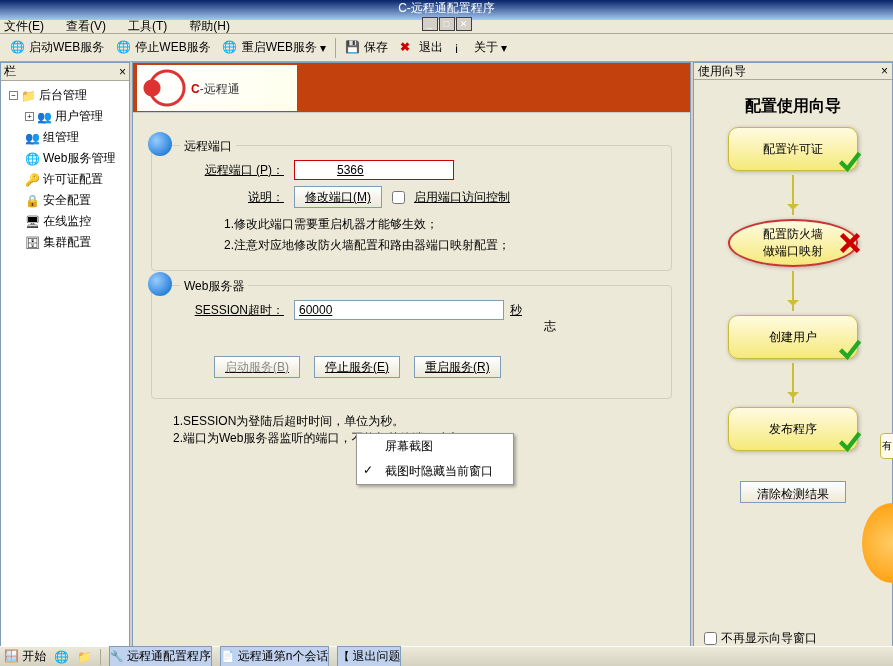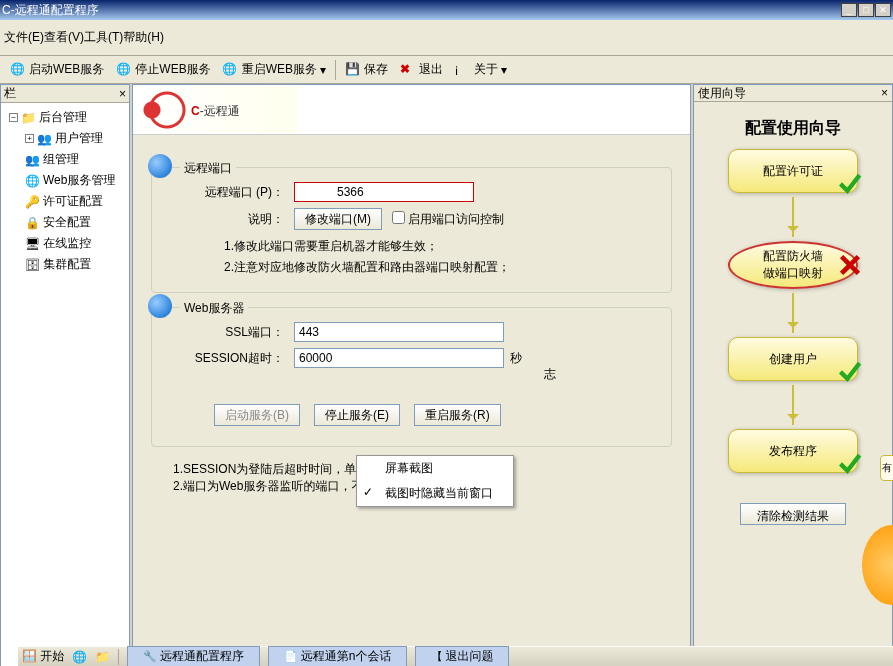--- a/index.html
+++ b/index.html
@@ -1,42 +1,42 @@
 <!DOCTYPE html>
 <html><head>
 <meta charset="utf-8">
 <style>
 * { box-sizing: border-box; margin: 0; padding: 0; font-family: "Microsoft YaHei", "SimSun", sans-serif; font-size: 12px; }
 body { background: #d4d0c8; width: 893px; height: 666px; overflow: hidden; position: relative; }
-.titlebar { background: linear-gradient(#08246b, #a6caf0); color: #fff; height: 20px; display: flex; align-items: center; justify-content: space-between; padding: 0 2px; }
+.titlebar { background: linear-gradient(#08246b, #a6caf0); color: #fff; height: 20px; display: flex; align-items: center; justify-content: space-between; padding: 0 2px; flex-direction: column; }
 .titlebar-buttons { display: flex; gap: 1px; }
 .tb-btn { width: 16px; height: 14px; background: #d4d0c8; border: 1px solid #404040; display: flex; align-items: center; justify-content: center; font-size: 9px; cursor: pointer; }
-.menubar { background: #ece9d8; height: 36px; display: flex; align-items: center; padding: 0 4px; gap: 0; border-bottom: 1px solid #aca899; }
+.menubar { background: #ece9d8; height: 14px; display: flex; align-items: center; padding: 0 4px; gap: 22px; border-bottom: 1px solid #aca899; }
 .menubar span { cursor: pointer; }
 .toolbar { background: #ece9d8; height: 28px; display: flex; align-items: center; padding: 0 4px; border-bottom: 1px solid #aca899; }
 .toolbar-item { display: flex; align-items: center; gap: 3px; padding: 0 6px; cursor: pointer; height: 24px; }
 .tb-sep { width: 1px; height: 20px; background: #aca899; margin: 0 3px; }
 .ico { width: 16px; height: 16px; display: inline-block; }
 .main { display: flex; height: 596px; }
 .leftpanel { width: 130px; background: #fff; border: 1px solid #7f9db9; }
 .lp-header { background: #ece9d8; height: 18px; border-bottom: 1px solid #aca899; display: flex; align-items: center; justify-content: space-between; padding: 0 3px; font-size: 11px; }
 .tree { padding: 4px 2px; }
 .tree-item { display: flex; align-items: center; gap: 3px; padding: 2px 0 2px 6px; cursor: pointer; white-space: nowrap; }
 .tree-item.child { padding-left: 22px; }
 .expander { width: 9px; height: 9px; border: 1px solid #808080; display: inline-flex; align-items: center; justify-content: center; font-size: 8px; line-height: 1; background: #fff; color: #000; }
 .centerpanel { flex: 1; background: #ece9d8; border: 1px solid #7f9db9; position: relative; margin-left: 2px; }
-.logo-area { height: 50px; background: #ffffff; display: flex; align-items: center; padding-left: 4px; border-bottom: 1px solid #ccc; }
+.logo-area { height: 50px; background: #c2410c; display: flex; align-items: center; padding-left: 4px; border-bottom: 1px solid #ccc; }
 .logo-swirl { width: 160px; height: 46px; background: linear-gradient(90deg, #fff, #ffe); position: relative; display: flex; align-items: center; }
 .swirl { width: 50px; height: 40px; background: radial-gradient(circle at 30% 50%, #d33, #d33 8px, transparent 9px), radial-gradient(circle at 60% 50%, transparent 15px, #d33 16px, #d33 18px, transparent 19px); border-radius: 50%; }
 .logo-text { font-size: 18px; color: #333; margin-left: 4px; }
 .logo-c { color: #c00; font-weight: bold; }
 .fieldset { border: 1px solid #d0d0bf; border-radius: 4px; margin: 14px 18px; padding: 8px 12px 14px; position: relative; }
 .fs-legend { position: absolute; top: -8px; left: 28px; background: #ece9d8; padding: 0 4px; display: flex; align-items: center; gap: 4px; }
 .fs-icon { width: 24px; height: 24px; border-radius: 50%; background: radial-gradient(circle at 35% 35%, #9cf, #06c); position: absolute; left: -4px; top: -14px; }
-.form-row { display: flex; align-items: center; margin: 6px 0; }
+.form-row { display: flex; align-items: center; margin: 6px 0; text-decoration: underline; }
 .form-label { width: 120px; text-align: right; margin-right: 10px; }
 input[type=text] { border: 1px solid #7f9db9; height: 20px; padding: 0 4px; background: #fff; }
 input.highlighted { border: 1px solid #c00; }
 .btn { background: linear-gradient(#fff, #ece9d8); border: 1px solid #7f9db9; padding: 2px 10px; cursor: pointer; height: 22px; }
 .btn:disabled { color: #888; }
 .note-text { margin-left: 60px; padding: 2px 0; }
 .context-menu { position: absolute; left: 223px; top: 370px; background: #fff; border: 1px solid #979797; box-shadow: 2px 2px 3px rgba(0,0,0,0.3); z-index: 100; }
 .cm-item { padding: 4px 20px 4px 28px; cursor: pointer; position: relative; }
 .cm-check { position: absolute; left: 6px; top: 4px; }
 .rightpanel { width: 200px; background: #ece9d8; border: 1px solid #7f9db9; margin-left: 2px; position: relative; }
@@ -44,22 +44,22 @@
 .rp-x { cursor: pointer; font-family: Marlett, sans-serif; }
 .wizard-title { text-align: center; font-size: 16px; font-weight: bold; padding: 16px 0 10px; }
 .wiz-step { width: 130px; height: 44px; margin: 0 auto; background: linear-gradient(#fffbe0, #f5e97a); border: 1px solid #c9b93a; border-radius: 10px; display: flex; align-items: center; justify-content: center; position: relative; box-shadow: 1px 1px 4px rgba(0,0,0,0.25); cursor: pointer; }
 .wiz-step.oval { border-radius: 50% / 50%; border: 2px solid #c33; height: 48px; }
 .wiz-check { position: absolute; right: -6px; bottom: -4px; width: 26px; height: 26px; }
 .wiz-x { position: absolute; right: -8px; top: 8px; width: 28px; height: 28px; }
 .wiz-arrow { width: 2px; height: 40px; background: #cbbf3a; margin: 4px auto; position: relative; }
 .wiz-arrow::after { content: ''; position: absolute; bottom: -1px; left: -5px; border: 6px solid transparent; border-top-color: #cbbf3a; }
 .clear-btn { display: block; margin: 30px auto 0; padding: 4px 16px; }
 .noshow { position: absolute; bottom: 10px; left: 10px; display: flex; align-items: center; gap: 4px; }
-.taskbar { position: absolute; bottom: 0; left: 18px; right: 0; height: 20px; background: linear-gradient(#ece9d8, #d6d2c2); border-top: 1px solid #fff; display: flex; align-items: center; padding: 0 4px; gap: 8px; }
-.task-item { background: #c1d2ee; border: 1px solid #7f9db9; padding: 1px 15px; font-size: 11px; cursor: pointer; }
+.taskbar { position: absolute; bottom: 0; left: 0; right: 0; height: 20px; background: linear-gradient(#ece9d8, #d6d2c2); border-top: 1px solid #fff; display: flex; align-items: center; padding: 0 4px; gap: 8px; }
+.task-item { background: #c1d2ee; border: 1px solid #7f9db9; padding: 1px 0; font-size: 11px; cursor: pointer; }
 .blob { position: absolute; right: -30px; top: 440px; width: 60px; height: 80px; background: radial-gradient(circle, #fc6, #f90); border-radius: 50%; }
 .side-tab { position: absolute; right: -2px; top: 370px; width: 14px; height: 26px; background: #fffbea; border: 1px solid #c9b93a; border-radius: 4px 0 0 4px; font-size: 10px; display: flex; align-items: center; justify-content: center; }
 svg.check-mark { fill: none; stroke: #2a2; stroke-width: 5; }
 svg.x-mark { fill: none; stroke: #c00; stroke-width: 5; }
 </style>
 </head>
 <body>
 
 <div class="titlebar">
   <span>C-远程通配置程序</span>
@@ -158,41 +158,37 @@
         <div class="swirl"></div>
         <span class="logo-text"><span class="logo-c">C</span><span>-远程通</span></span>
       </div>
     </div>
 
     <div class="fieldset" style="margin-top:32px">
       <div class="fs-icon"></div>
       <div class="fs-legend">远程端口</div>
       <div class="form-row">
         <span class="form-label">远程端口 (P)：</span>
-        <input type="text" class="highlighted" style="width: 180px; padding-left: 42px;" value="5366">
+        <input type="text" class="highlighted" style="width: 160px; padding-left: 42px;" value="5366">
       </div>
       <div class="form-row">
         <span class="form-label">说明：</span>
         <button class="btn">修改端口(M)</button>
-        <label style="margin-left:10px;display:flex;align-items:flex-start;gap:3px">
+        <label style="margin-left:10px;display:flex;align-items:center;gap:9px">
           <input type="checkbox" style="">
           <span>启用端口访问控制</span>
         </label>
       </div>
       <div class="note-text">1.修改此端口需要重启机器才能够生效；</div>
       <div class="note-text">2.注意对应地修改防火墙配置和路由器端口映射配置；</div>
     </div>
 
     <div class="fieldset">
       <div class="fs-icon"></div>
       <div class="fs-legend">Web服务器</div>
-      <div class="form-row">
-        <span class="form-label">SSL端口：</span>
-        <input type="text" style="width: 210px;" value="443">
-      </div>
       <div class="form-row">
         <span class="form-label">SESSION超时：</span>
         <input type="text" style="width: 210px;" value="60000">
         <span style="margin-left:6px">秒</span>
       </div>
       <div class="form-row" style="margin-left:130px;position:relative">
         <span style="position:absolute;left:250px">志</span>
       </div>
       <div class="form-row" style="margin-left:50px;gap:14px;margin-top:30px">
         <button class="btn" disabled="">启动服务(B)</button>

